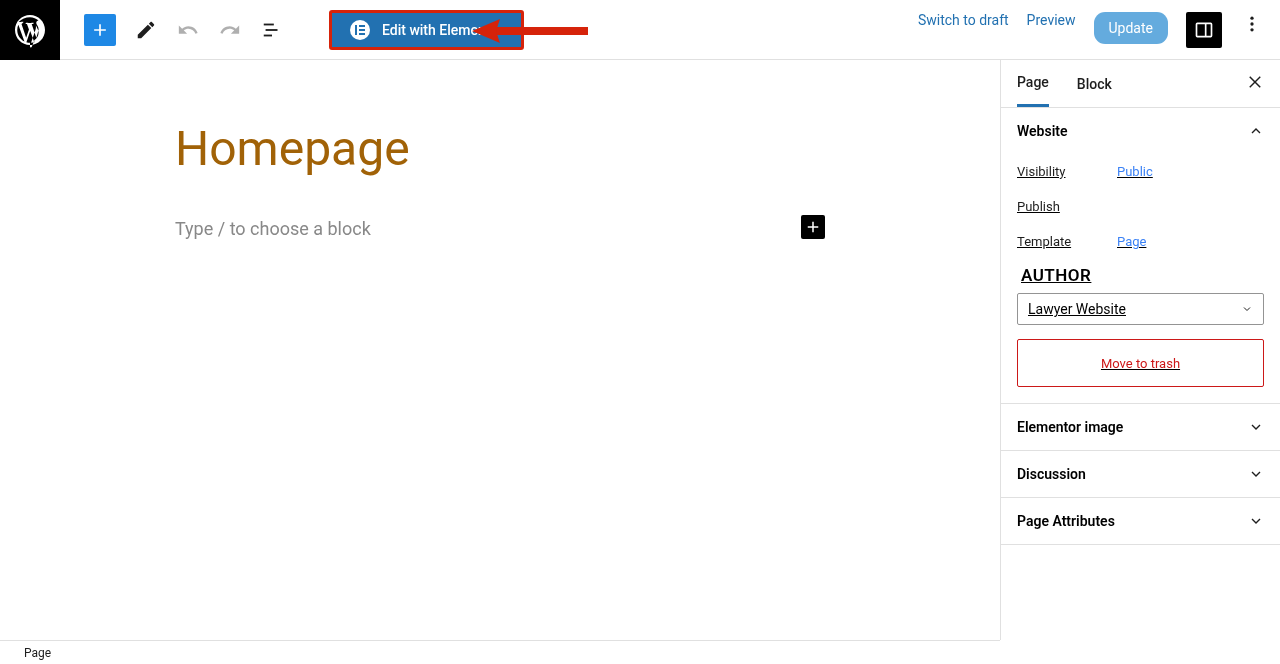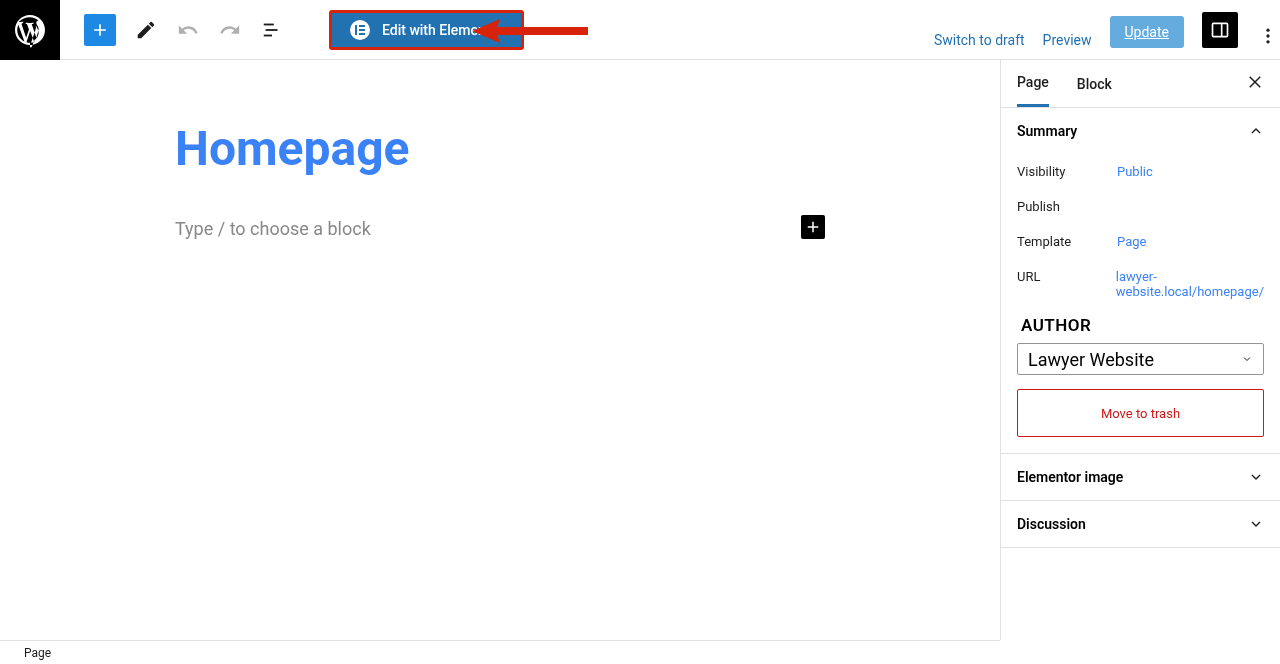--- a/index.html
+++ b/index.html
@@ -8,48 +8,48 @@
 .topbar { height: 60px; display: flex; align-items: center; border-bottom: 1px solid #e0e0e0; background: #fff; position: relative; }
 .wp-logo { width: 60px; height: 60px; background: #000; display: flex; align-items: center; justify-content: center; }
 .wp-logo svg { width: 36px; height: 36px; }
 .add-btn { width: 32px; height: 32px; background: #1e88e5; border-radius: 2px; display: flex; align-items: center; justify-content: center; margin-left: 24px; cursor: pointer; }
 .tool-icon { width: 24px; height: 24px; display: flex; align-items: center; justify-content: center; margin-left: 18px; cursor: pointer; color: #1e1e1e; }
 .tool-icon.disabled { opacity: 0.35; cursor: default; }
 .elementor-btn { margin-left: 45px; height: 40px; background: #2271b1; color: #fff; display: flex; align-items: center; padding: 0 18px; border-radius: 3px; border: 3px solid #d6230a; font-size: 14px; font-weight: 500; cursor: pointer; gap: 12px; position: relative; }
 .elementor-icon-circle { width: 20px; height: 20px; background: #fff; border-radius: 50%; display: flex; align-items: center; justify-content: center; }
 .arrow-pointer { position: absolute; left: 470px; top: 16px; }
 
-.topbar-right { margin-left: auto; display: flex; align-items: flex-end; gap: 18px; padding-right: 0; }
+.topbar-right { margin-left: auto; display: flex; align-items: flex-start; gap: 18px; padding-right: 16px; }
 .link-btn { color: #2271b1; font-size: 14px; cursor: pointer; }
-.update-btn { background: #4a9dd9; color: #fff; padding: 8px 15px; border-radius: 3px; font-size: 14px; opacity: 0.85; text-decoration: underline; }
+.update-btn { background: #4a9dd9; color: #fff; padding: 8px 15px; border-radius: 11px; font-size: 14px; opacity: 0.85; }
 .sidebar-toggle { width: 36px; height: 36px; background: #000; border-radius: 2px; display: flex; align-items: center; justify-content: center; cursor: pointer; }
 .options-btn { width: 24px; height: 24px; display: flex; align-items: center; justify-content: center; cursor: pointer; }
 
 .main-area { display: flex; height: 580px; }
 .editor-canvas { flex: 1; padding: 60px 100px 0 175px; position: relative; }
-.page-title { font-size: 48px; font-weight: 700; color: #3b82f6; margin-bottom: 38px; }
+.page-title { font-size: 48px; font-weight: 400; color: #a16207; margin-bottom: 38px; }
 .type-block { display: flex; align-items: flex-end; justify-content: space-between; width: 650px; }
 .placeholder-text { color: #888; font-size: 18px; }
 .add-block-btn { width: 24px; height: 24px; background: #000; border-radius: 2px; display: flex; align-items: center; justify-content: center; cursor: pointer; }
 
 .sidebar { width: 280px; border-left: 1px solid #e0e0e0; display: flex; flex-direction: column; }
 .sidebar-tabs { display: flex; align-items: center; border-bottom: 1px solid #e0e0e0; height: 48px; padding: 0 16px; position: relative; }
 .tab { font-size: 14px; font-weight: 500; padding: 14px 0; margin-right: 28px; cursor: pointer; color: #1e1e1e; }
 .tab.active { border-bottom: 3px solid #2271b1; }
 .close-sidebar { margin-left: auto; cursor: pointer; }
 
 .panel-section { border-bottom: 1px solid #e0e0e0; }
 .panel-header { display: flex; align-items: center; justify-content: space-between; padding: 15px 16px; cursor: pointer; font-size: 14px; font-weight: 600; }
 
-.summary-body { padding: 0 16px 16px; }
+.summary-body { padding: 0 16px 16px; text-decoration: underline; }
 .summary-row { display: flex; padding: 10px 0; font-size: 13px; }
 .summary-label { width: 100px; color: #1e1e1e; }
 .summary-value { flex: 1; color: #3b82f6; cursor: pointer; }
 .author-label { font-size: 17px; font-weight: 600; text-transform: uppercase; letter-spacing: 0.5px; margin: 6px 4px 8px; }
-.author-select { width: 100%; height: 32px; border: 1px solid #949494; border-radius: 2px; padding: 0 10px; font-size: 18px; background: #fff; cursor: pointer; position: relative; display: flex; align-items: center; justify-content: space-between; }
+.author-select { width: 100%; height: 32px; border: 1px solid #949494; border-radius: 2px; padding: 0 10px; font-size: 14px; background: #fff; cursor: pointer; position: relative; display: flex; align-items: center; justify-content: space-between; }
 .trash-btn { width: 100%; height: 48px; border: 1px solid #cc1818; color: #cc1818; background: #fff; border-radius: 2px; font-size: 13px; display: flex; align-items: center; justify-content: center; margin-top: 14px; cursor: pointer; }
 
 .bottom-bar { position: absolute; bottom: 0; left: 0; width: 1000px; height: 24px; border-top: 1px solid #e0e0e0; background: #fff; display: flex; align-items: center; padding: 0 24px; font-size: 12px; color: #1e1e1e; }
 </style>
 </head>
 <body>
 
 <div class="topbar">
   <div class="wp-logo">
     <svg viewBox="0 0 24 24" fill="#fff">
@@ -143,40 +143,36 @@
       <div class="close-sidebar">
         <svg width="18" height="18" viewBox="0 0 24 24" fill="none" stroke="#1e1e1e" stroke-width="2">
             <line x1="5" y1="5" x2="19" y2="19"></line>
             <line x1="19" y1="5" x2="5" y2="19"></line>
           </svg>
       </div>
     </div>
 
     <div class="panel-section">
       <div class="panel-header">
-        <span>Summary</span>
+        <span>Website</span>
         <svg width="16" height="16" viewBox="0 0 24 24" fill="none" stroke="#1e1e1e" stroke-width="2">
             <polyline points="6 15 12 9 18 15"></polyline>
           </svg>
       </div>
       <div class="summary-body">
         <div class="summary-row">
           <span class="summary-label">Visibility</span>
           <span class="summary-value">Public</span>
         </div>
         <div class="summary-row">
           <span class="summary-label">Publish</span>
         </div>
         <div class="summary-row">
           <span class="summary-label">Template</span>
           <span class="summary-value">Page</span>
-        </div>
-        <div class="summary-row">
-          <span class="summary-label">URL</span>
-          <span class="summary-value">lawyer-website.local/homepage/</span>
         </div>
         <div class="author-label">AUTHOR</div>
         <div class="author-select">
           <span>Lawyer Website</span>
           <svg width="12" height="12" viewBox="0 0 24 24" fill="none" stroke="#1e1e1e" stroke-width="2">
               <polyline points="6 9 12 15 18 9"></polyline>
             </svg>
         </div>
         <div class="trash-btn">Move to trash</div>
       </div>
@@ -191,18 +187,26 @@
       </div>
     </div>
     <div class="panel-section">
       <div class="panel-header">
         <span>Discussion</span>
         <svg width="16" height="16" viewBox="0 0 24 24" fill="none" stroke="#1e1e1e" stroke-width="2">
             <polyline points="6 9 12 15 18 9"></polyline>
           </svg>
       </div>
     </div>
+    <div class="panel-section">
+      <div class="panel-header">
+        <span>Page Attributes</span>
+        <svg width="16" height="16" viewBox="0 0 24 24" fill="none" stroke="#1e1e1e" stroke-width="2">
+            <polyline points="6 9 12 15 18 9"></polyline>
+          </svg>
+      </div>
+    </div>
   </div>
 </div>
 
 <div class="bottom-bar">
   <span>Page</span>
 </div>
 
 </body></html>

